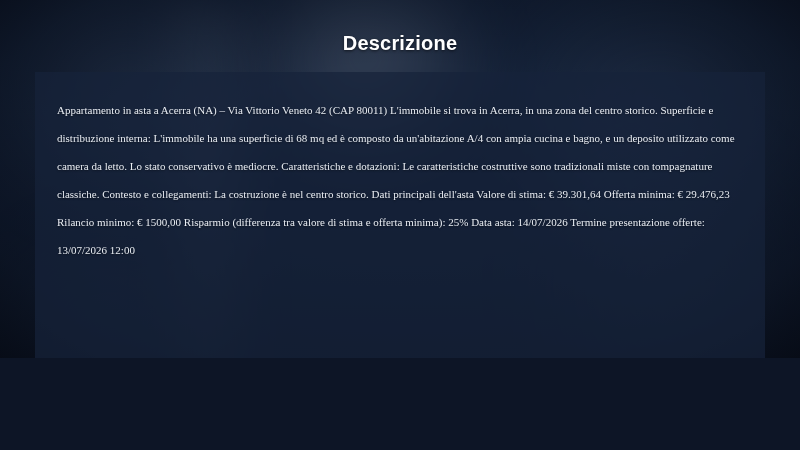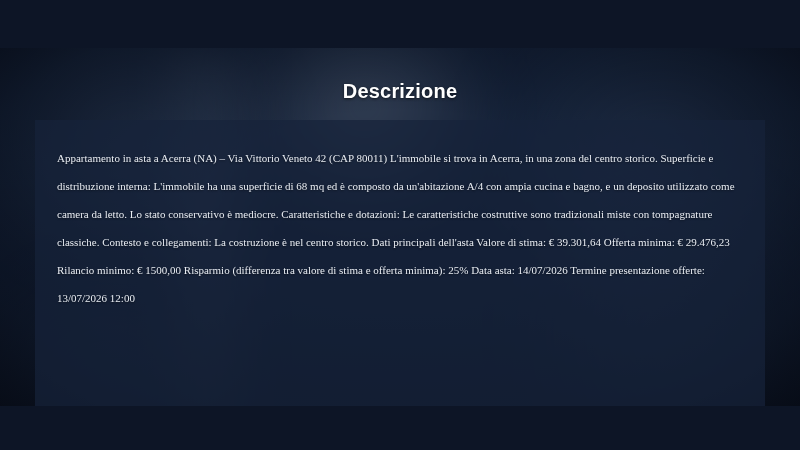--- a/index.html
+++ b/index.html
@@ -13,21 +13,20 @@
     font-family: "Liberation Sans", sans-serif;
     background: #0d1526;
   }
 
   #stage {
     position: relative;
     width: 800px;
     height: 358px;
     overflow: hidden;
     background: #000000;
-    margin-top: 48px;
   }
 
   
   .bg-layer {
     position: absolute;
     inset: 0;
   }
   .bg-base {
     background:
       linear-gradient(180deg, #16233c 0%, #16233c 18%, #121c31 60%, #0c1422 100%);

